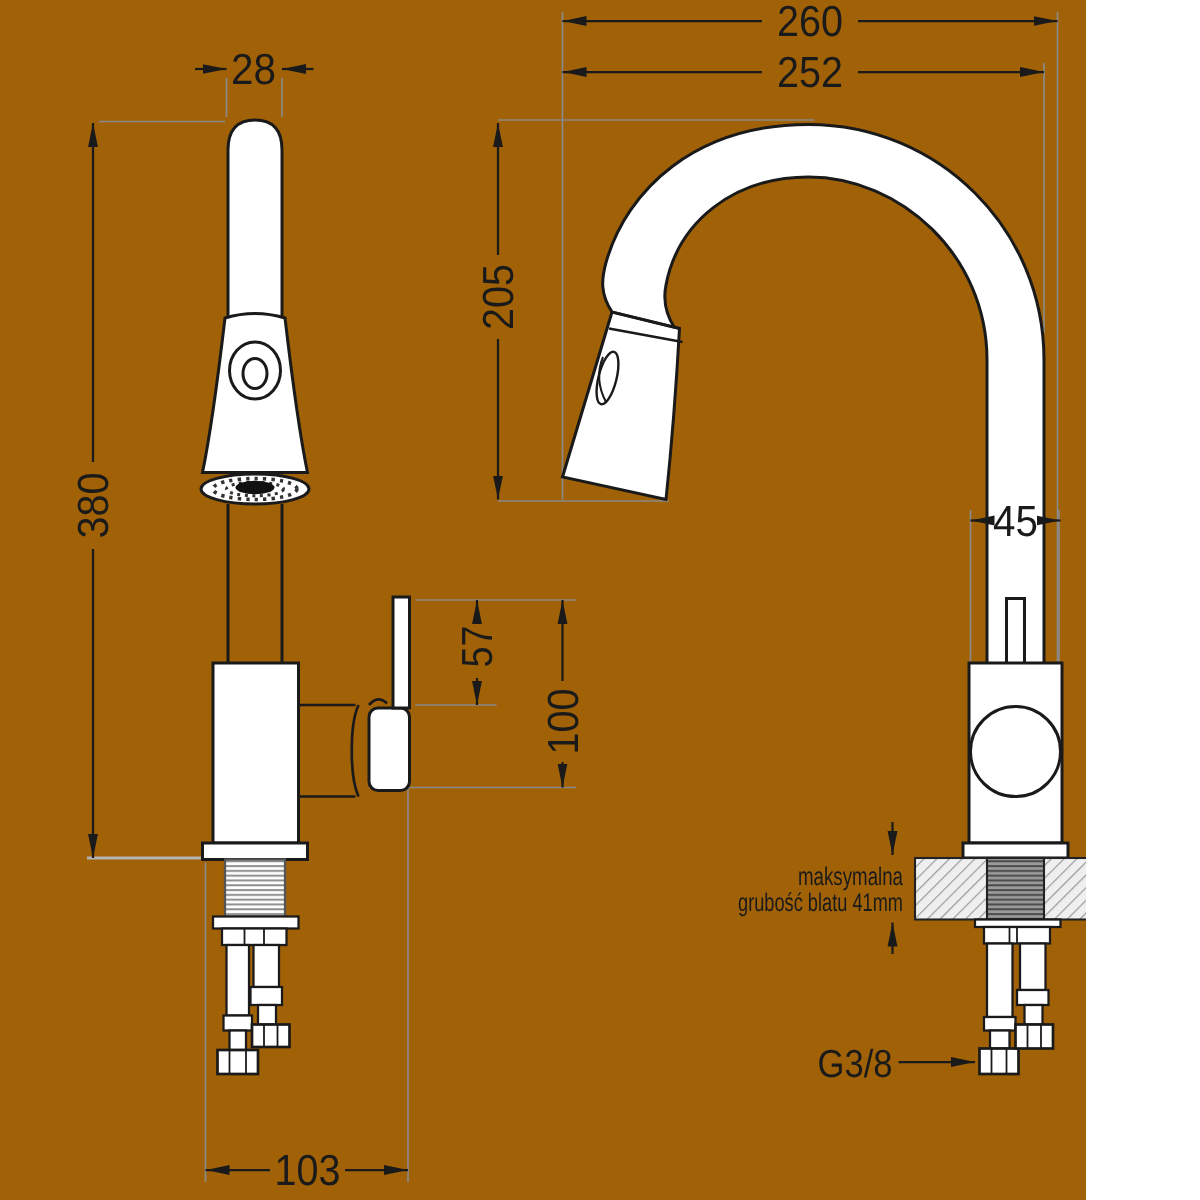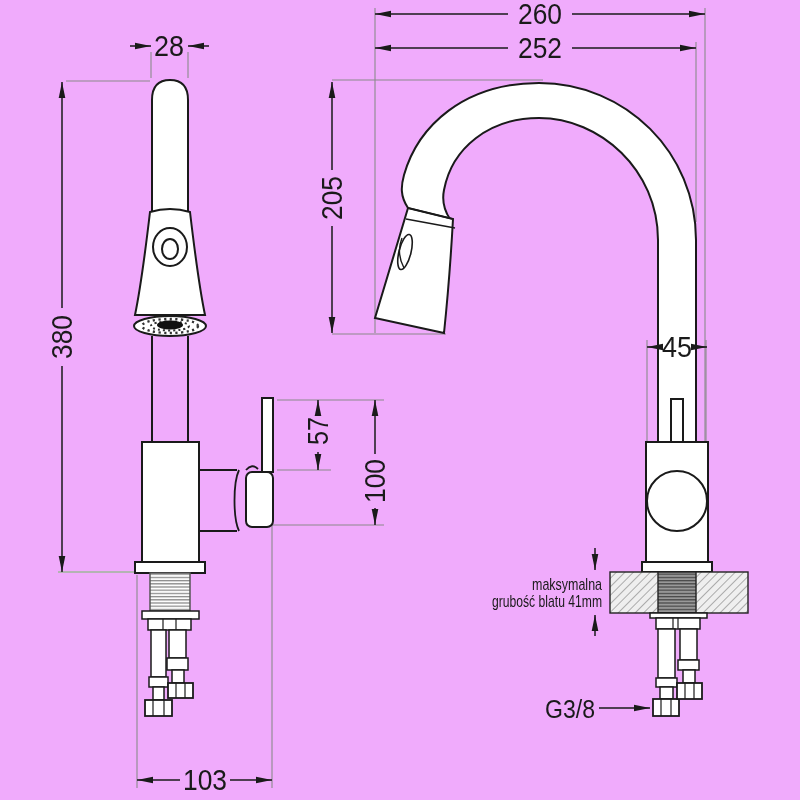--- a/index.html
+++ b/index.html
@@ -1,16 +1,16 @@
 <!DOCTYPE html>
 <html><head>
 <meta charset="utf-8">
 <style>
   html,body{margin:0;padding:0;background:#fff;}
-  .stage{width:800px;height:800px;background:#f0abfc;position:relative;overflow:hidden;}
+  .stage{width:724px;height:800px;background:#a16207;position:relative;overflow:hidden;}
   svg{display:block;}
   text{font-family:"Liberation Sans","DejaVu Sans",sans-serif;fill:#1a1a1a;}
   .dim-text{font-size:29px;}
   .note-text{font-size:17px;}
   .thread-label{font-size:26px;}
 </style>
 </head>
 <body>
 
 <div class="stage">

